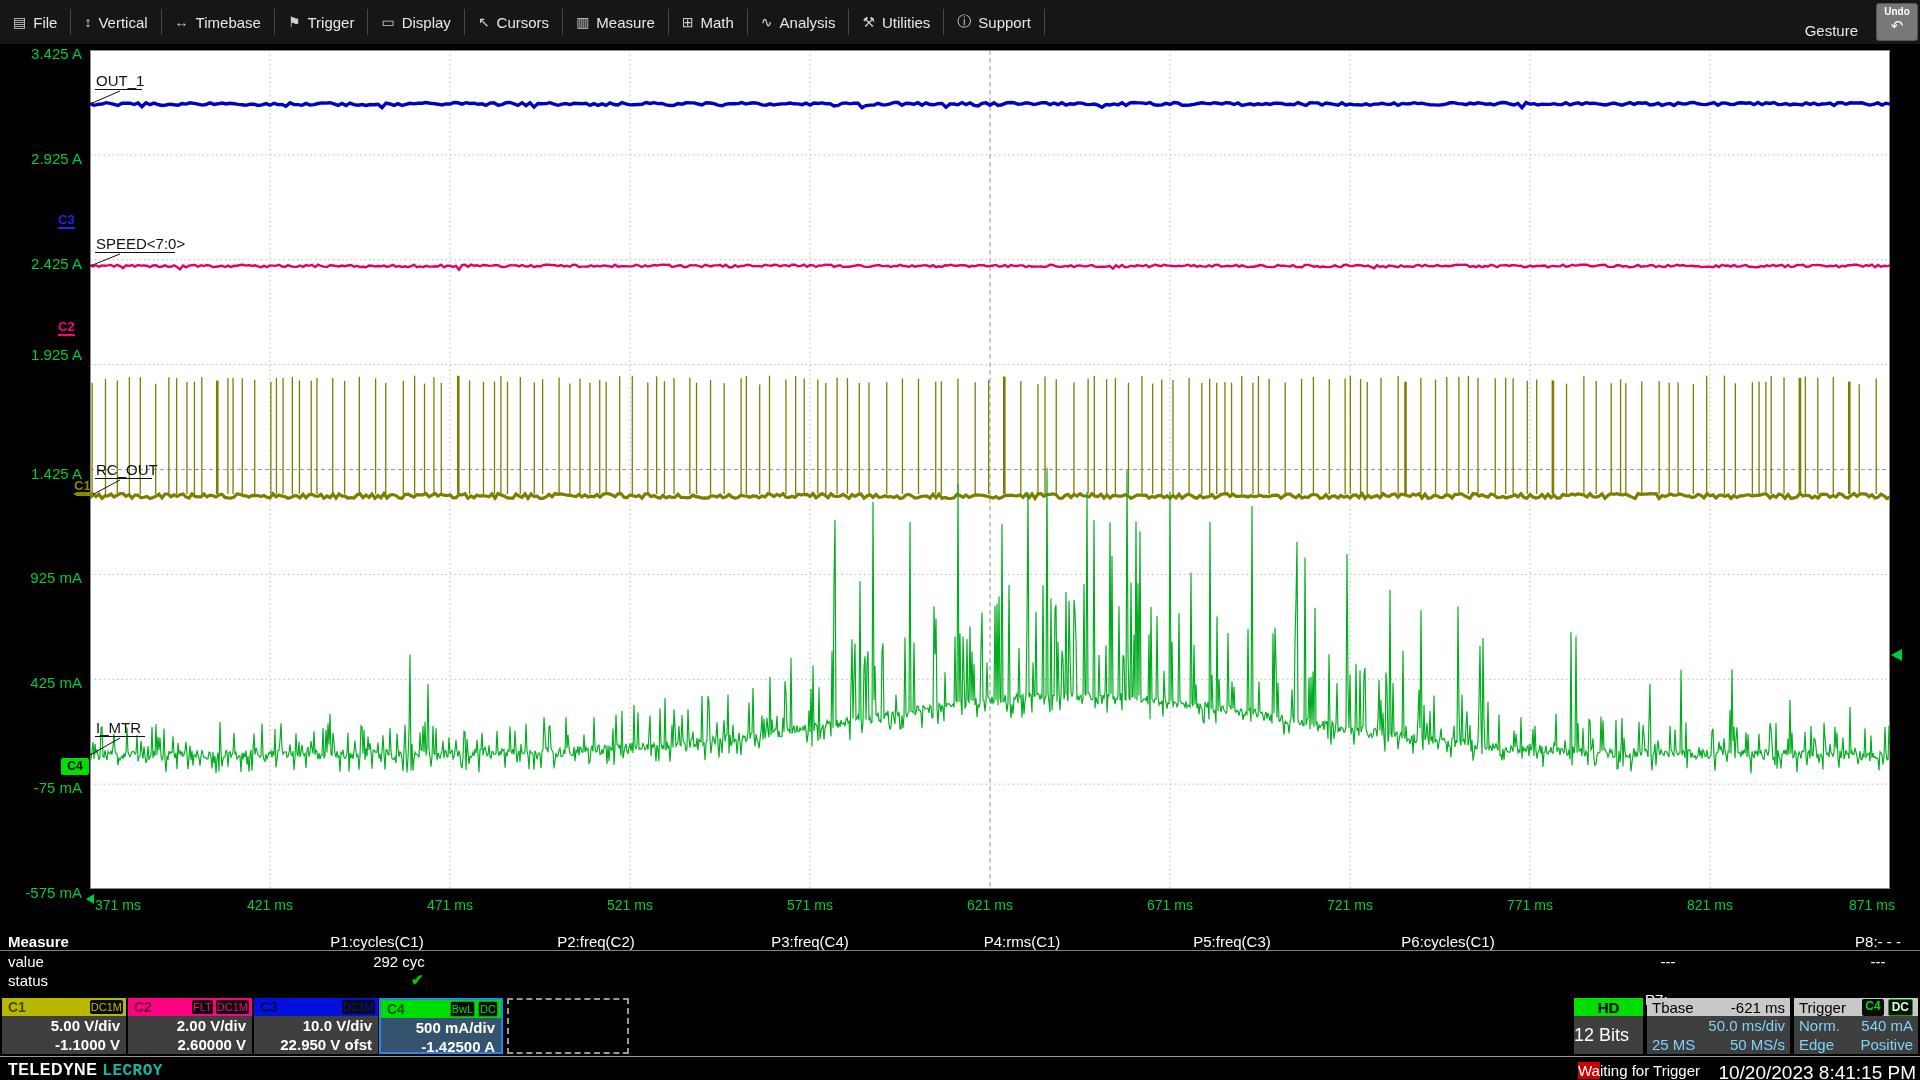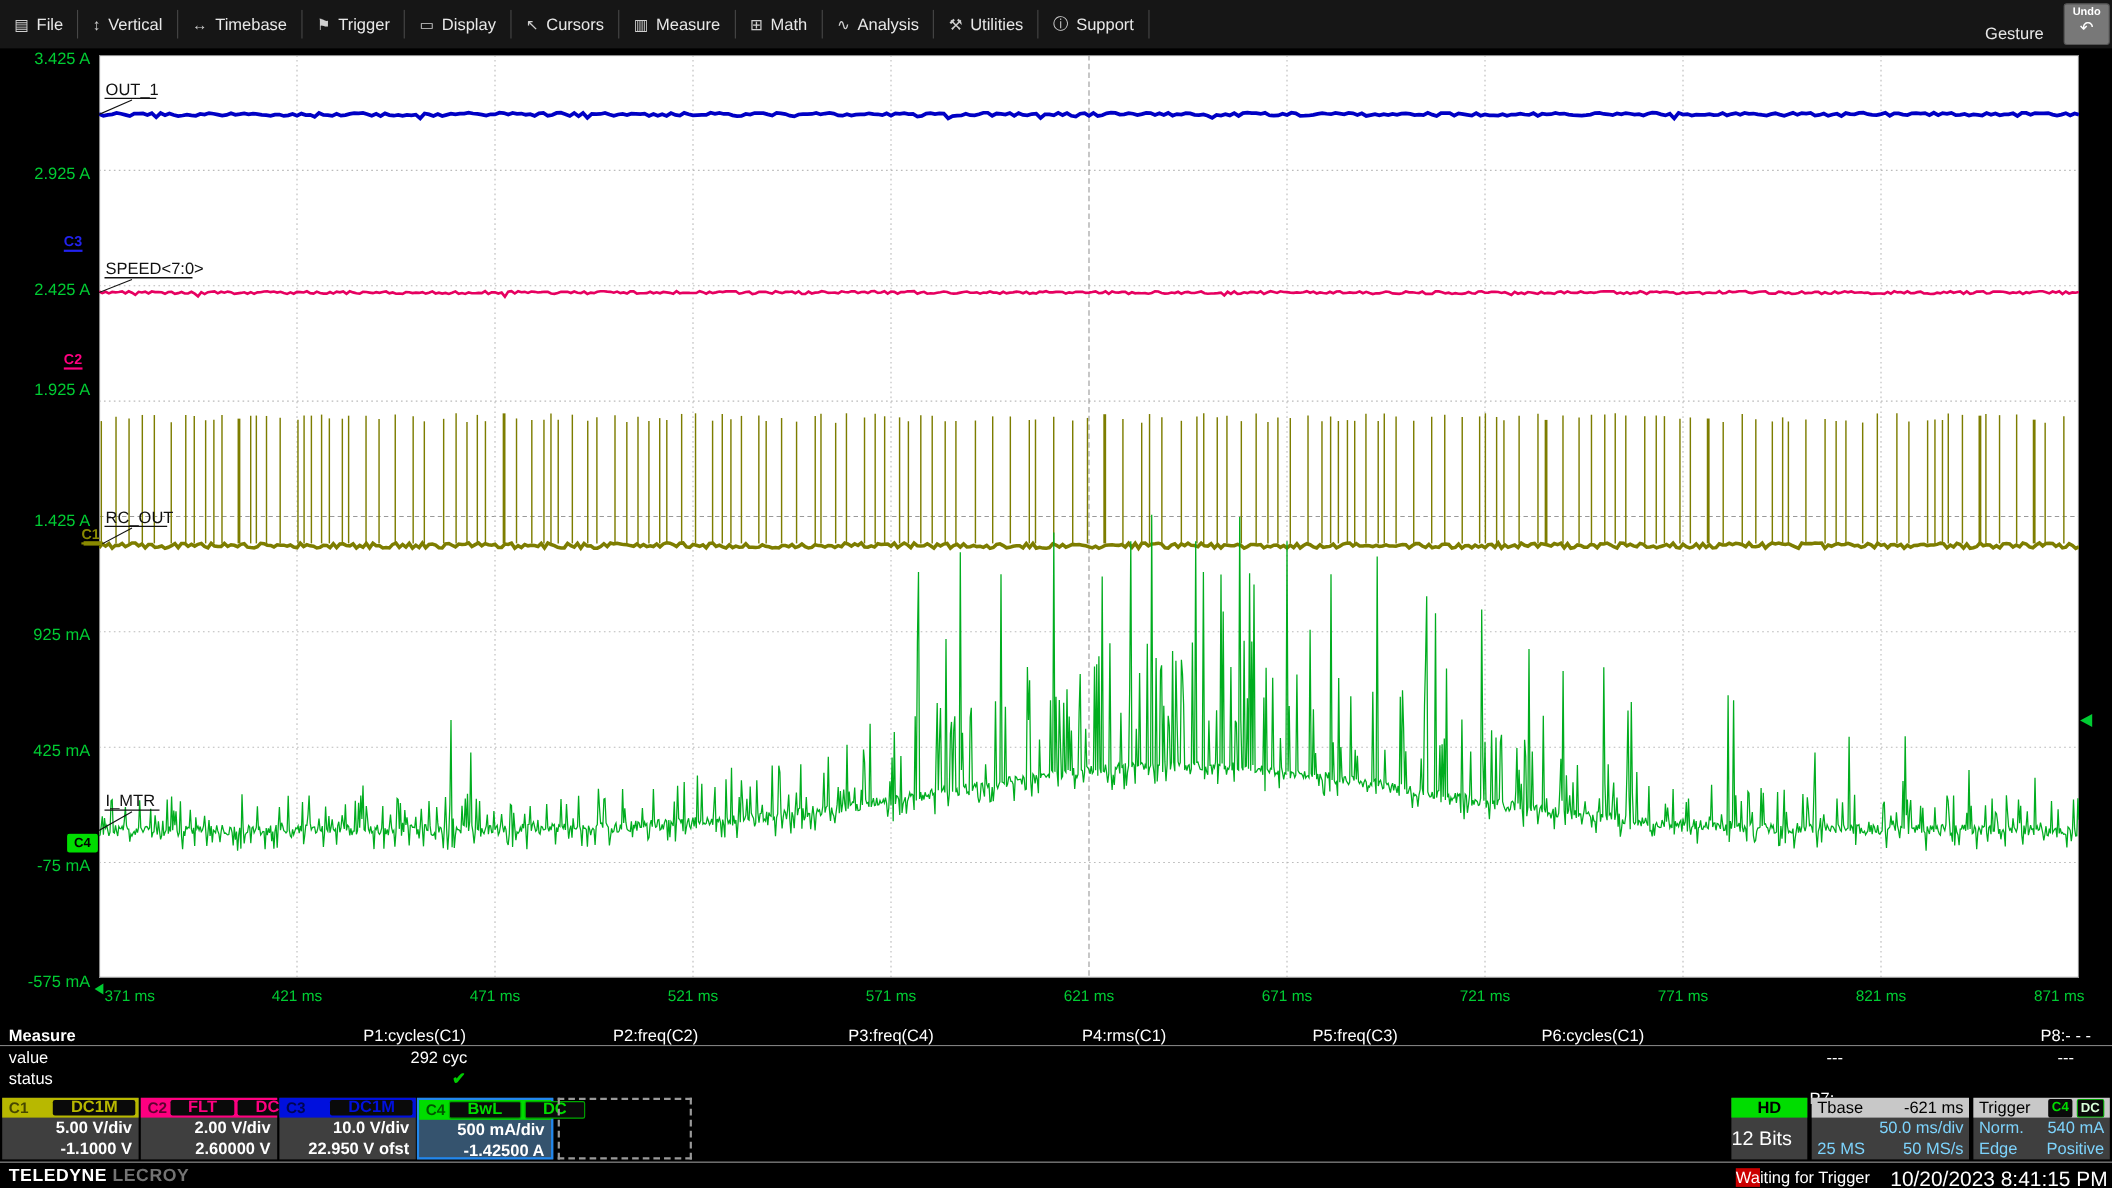--- a/index.html
+++ b/index.html
@@ -33,34 +33,34 @@
   #measure-title{font-weight:bold;}
   .m-hdr{position:absolute;width:160px;margin-left:-80px;text-align:center;color:#fff;font-size:15px;}
   .m-val{position:absolute;width:160px;margin-left:-80px;text-align:center;color:#fff;font-size:15px;}
   .m-status{position:absolute;color:#00cc00;font-size:15px;font-weight:bold;}
   #measure-sep{position:absolute;left:0;top:950px;width:1920px;height:1px;background:#808080;}
   
   .ch-box{position:absolute;top:998px;width:124px;height:56px;box-sizing:border-box;background:#3f3f3f;}
   .ch-box.selected{border:2px solid #2288ee;background:#35536e;}
   .ch-hdr{height:18px;display:flex;align-items:center;padding:0 3px 0 6px;box-sizing:border-box;}
   .ch-id{font-size:14px;font-weight:bold;color:rgba(0,0,0,0.62);flex:1;}
-  .badge{background:#0a0a0a;font-size:15px;font-weight:bold;padding:0px 16px;border-radius:2px;margin-left:3px;line-height:14px;}
+  .badge{background:#0a0a0a;font-size:11px;font-weight:normal;padding:0px 1px;border-radius:2px;margin-left:3px;line-height:14px;}
   .ch-line{color:#fff;font-size:15px;text-align:right;padding-right:6px;line-height:19px;font-weight:bold;}
   #empty-slot{position:absolute;left:507px;top:998px;width:122px;height:56px;border:2px dashed #999;box-sizing:border-box;}
   .acq-box{position:absolute;top:998px;height:56px;box-sizing:border-box;background:#3f3f3f;}
   .acq-hdr{height:18px;background:#c8c8c8;color:#000;font-size:15px;display:flex;align-items:center;
            padding:0 5px;box-sizing:border-box;justify-content:space-between;}
   .acq-line{color:#7dd3fc;font-size:15px;line-height:19px;display:flex;justify-content:space-between;padding:0 5px;}
   #hd-hdr{justify-content:center;background:#00dd00;font-weight:bold;}
   #hd-bits{color:#fff;font-size:18px;text-align:left;line-height:38px;}
   .tbadge{background:#0a0a0a;font-size:12px;font-weight:bold;padding:0 3px;border-radius:2px;margin-left:4px;line-height:15px;}
   
   #footer-sep{position:absolute;left:0;top:1056px;width:1920px;height:1px;background:#9a9a9a;}
   #brand{position:absolute;left:8px;top:1061px;font-size:16px;font-weight:bold;letter-spacing:0.5px;color:#fff;}
-  #brand .b2{color:#737373;}
+  #brand .b2{color:#14b8a6;font-family:Liberation Mono, monospace;}
   #acq-status{position:absolute;left:1578px;top:1062px;font-size:15px;color:#fff;}
   #acq-status .hi{background:#cc0000;}
   #datetime{position:absolute;right:4px;top:1062px;font-size:19px;color:#fff;}
 </style>
 </head>
 <body>
 
 <div id="root">
 
   <div id="menubar">

